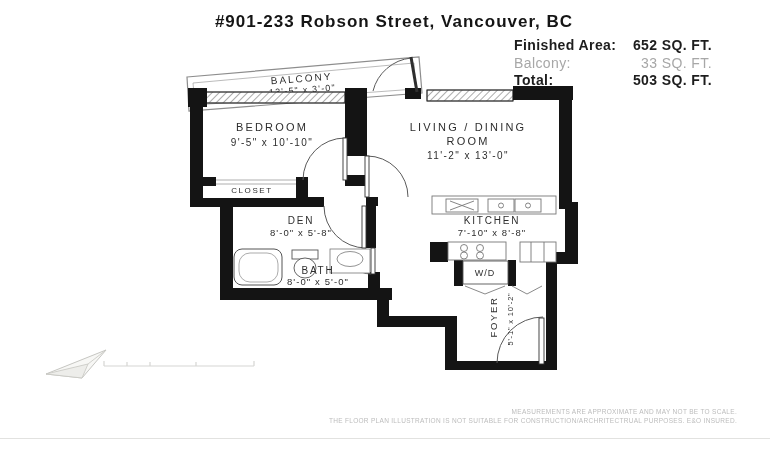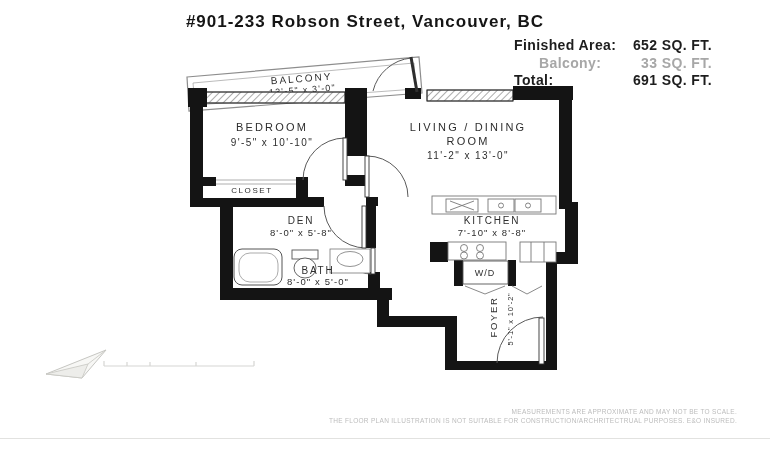--- a/index.html
+++ b/index.html
@@ -1,24 +1,24 @@
 <!DOCTYPE html>
 <html><head>
 <meta charset="utf-8">
 <style>
   html,body{margin:0;padding:0;background:#ffffff;}
   .page{position:relative;width:770px;height:450px;background:#ffffff;overflow:hidden;
         font-family:"Liberation Sans",sans-serif;}
   svg{position:absolute;left:0;top:0;}
   .title{position:absolute;left:0;top:12px;width:730px;text-align:center;
-         font-size:17px;font-weight:700;letter-spacing:1px;color:#151515;}
+         font-size:17px;font-weight:700;letter-spacing:1px;color:#151515;padding-left:29px;}
   .areas{position:absolute;top:37px;right:58px;width:198px;}
   .area-row{display:flex;justify-content:space-between;font-size:14px;line-height:17.5px;
             font-weight:700;color:#1d1d1d;letter-spacing:0.4px;}
-  .area-row.muted{font-weight:700;color:#a7a7a7;margin-left:25px;}
+  .area-row.muted{font-weight:400;color:#a7a7a7;}
   .plan-caption{position:absolute;left:195px;top:311px;color:#3f3f3f;font-weight:700;
                 font-size:11px;letter-spacing:1.3px;line-height:14px;}
   .plan-caption .sub{letter-spacing:1px;}
   .disclaimer{position:absolute;right:33px;top:408px;text-align:right;color:#bcbcbc;
               font-size:6.5px;letter-spacing:0.3px;line-height:8.5px;}
   
   text{font-family:"Liberation Sans",sans-serif;fill:#2e2e2e;}
   .room-name{font-size:11px;letter-spacing:2.2px;}
   .room-dims{font-size:10px;letter-spacing:1.4px;}
   .room-name-sm{font-size:10px;letter-spacing:1.8px;}
@@ -195,21 +195,21 @@
     <div class="area-row">
       <span>Finished Area:</span>
       <span>652 SQ. FT.</span>
     </div>
     <div class="area-row muted">
       <span>Balcony:</span>
       <span>33 SQ. FT.</span>
     </div>
     <div class="area-row">
       <span>Total:</span>
-      <span>691 SQ. FT.</span>
+      <span>503 SQ. FT.</span>
     </div>
   </div>
 
 
   <div class="disclaimer">
     <div>MEASUREMENTS ARE APPROXIMATE AND MAY NOT BE TO SCALE.</div>
     <div>THE FLOOR PLAN ILLUSTRATION IS NOT SUITABLE FOR CONSTRUCTION/ARCHRITECTRUAL PURPOSES. E&amp;O INSURED.</div>
   </div>
 
 </div>

